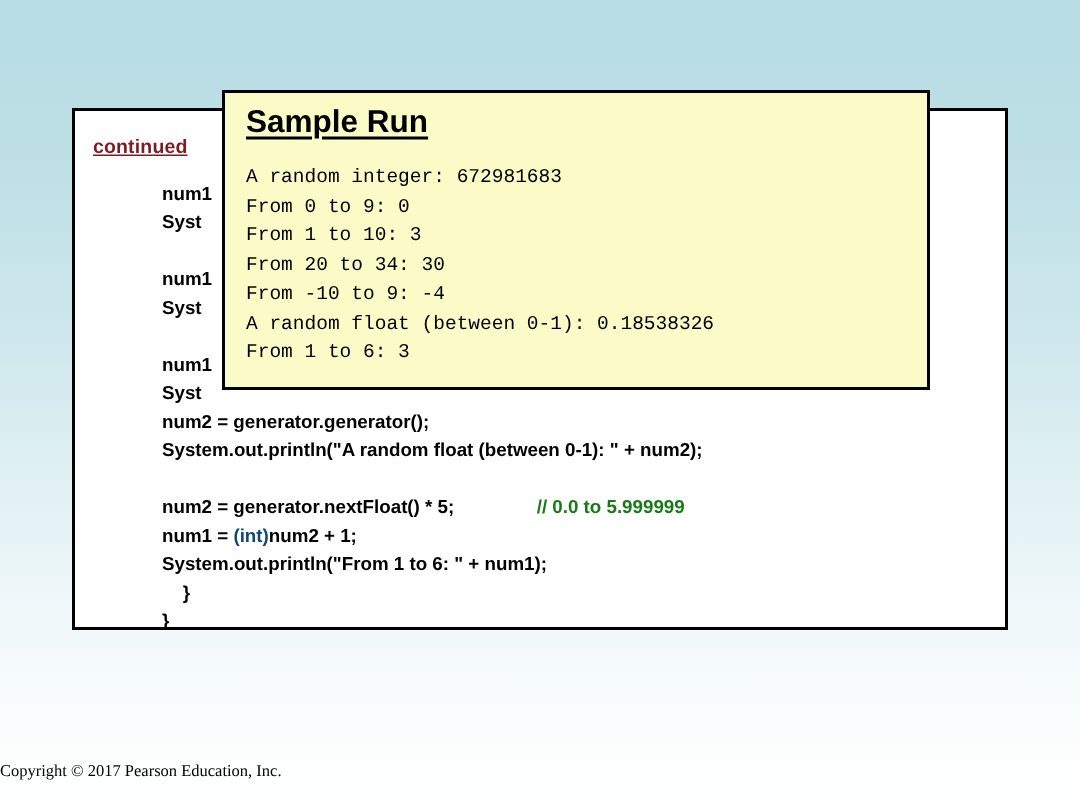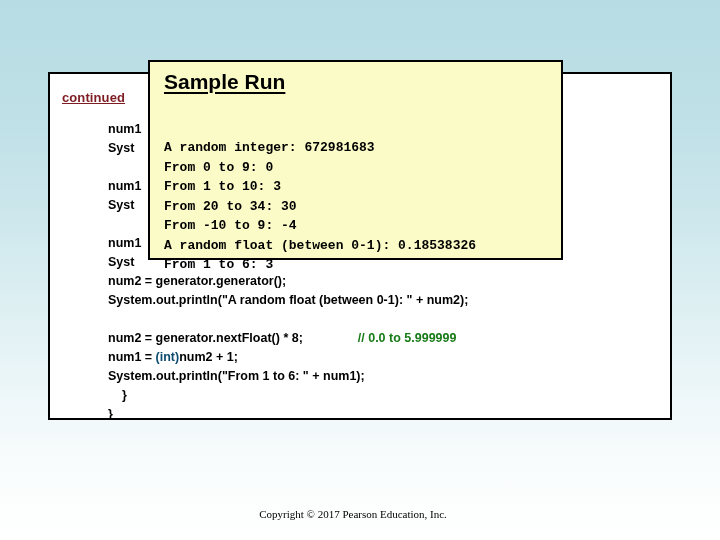--- a/index.html
+++ b/index.html
@@ -68,21 +68,21 @@
   #code-visible { top: 198px; }
 
   .tok-comment { color: #177a17; margin-left: 48px; }
   .tok-keyword { color: #0c4a6e; }
 
   
   #sample-run-box {
     position: absolute;
     left: 148px;
     top: 60px;
-    width: 415px;
+    width: 472px;
     height: 200px;
     background: #fbfbc8;
     border: 2px solid #000000;
     box-sizing: border-box;
   }
 
   #sample-run-title {
     position: absolute;
     left: 14px;
     top: 8px;
@@ -94,34 +94,32 @@
     text-underline-offset: 3px;
     white-space: nowrap;
   }
 
   #sample-run-output {
     position: absolute;
     left: 14px;
     top: 46px;
     font-family: "Liberation Mono", "DejaVu Sans Mono", monospace;
     font-size: 13px;
-    font-weight: bold;
+    font-weight: normal;
     line-height: 19.5px;
     color: #000000;
     white-space: pre;
-    margin-top: 30px;
   }
 
   
   #copyright {
     position: absolute;
     left: 0;
     top: 508px;
     width: 720px;
-    text-align: center;
     padding-right: 14px;
     box-sizing: border-box;
     font-family: "Liberation Serif", "DejaVu Serif", serif;
     font-size: 11px;
     color: #000000;
   }
 </style>
 </head>
 <body>
 
@@ -136,21 +134,21 @@
 
 num1
 Syst
 
 num1
 Syst</div>
 
     <div class="code-block" id="code-visible"><span>num2 = generator.generator();</span>
 <span>System.out.println("A random float (between 0-1): " + num2);</span>
 
-<span>num2 = generator.nextFloat() * 8;  </span><span class="tok-comment">// 0.0 to 5.999999</span>
+<span>num2 = generator.nextFloat() * 5;  </span><span class="tok-comment">// 0.0 to 5.999999</span>
 <span>num1 = </span><span class="tok-keyword">(int)</span><span>num2 + 1;</span>
 <span>System.out.println("From 1 to 6: " + num1);</span>
 <span>    }</span>
 <span>}</span></div>
 
   </div>
 
   <div id="sample-run-box">
     <div id="sample-run-title">Sample Run</div>
     <div id="sample-run-output">A random integer: 672981683

